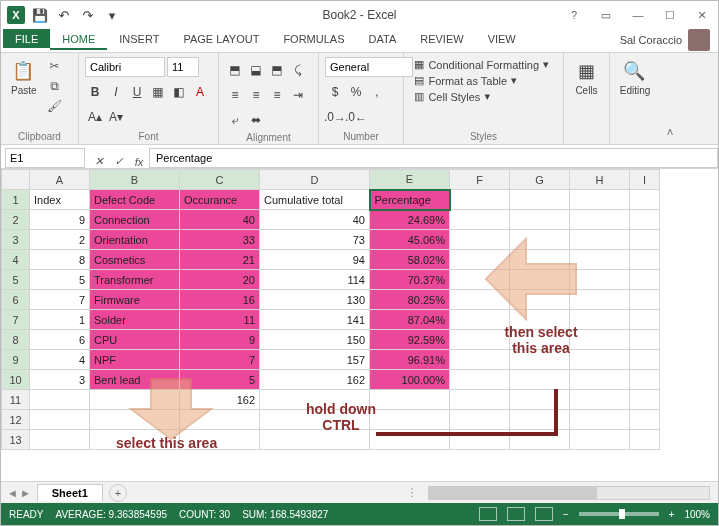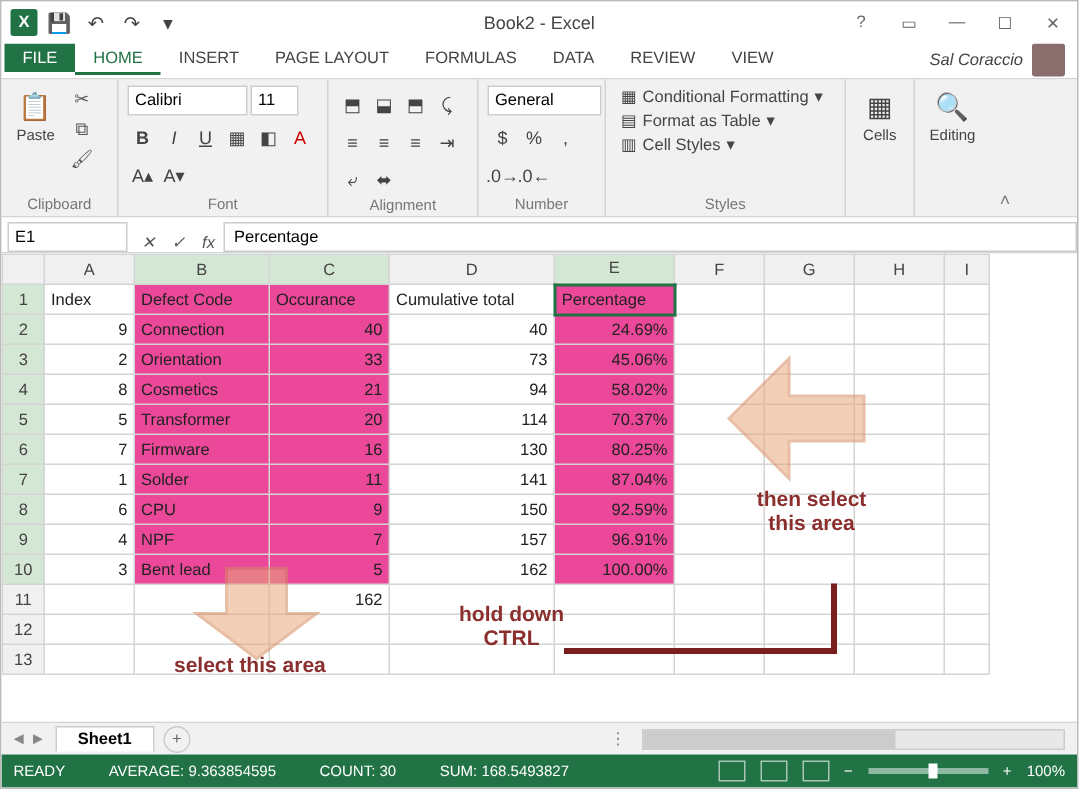--- a/index.html
+++ b/index.html
@@ -12,21 +12,21 @@
 .excel-icon { width: 18px; height: 18px; background: #217346; color: #fff; font-weight: bold; font-size: 11px; display: flex; align-items: center; justify-content: center; border-radius: 2px; }
 .title-center { position: absolute; left: 50%; transform: translateX(-50%); font-size: 12px; color: #444; }
 .win-controls { margin-left: auto; display: flex; gap: 8px; }
 .win-btn { width: 24px; height: 20px; display: flex; align-items: center; justify-content: center; font-size: 11px; color: #666; }
 
 
 .tabs { height: 24px; background: #fff; display: flex; align-items: flex-start; border-bottom: 1px solid #d4d4d4; padding-left: 2px; }
 .tab { padding: 4px 12px 3px; font-size: 11px; color: #444; cursor: pointer; }
 .tab.file { background: #217346; color: #fff; }
 .tab.active { color: #217346; border-bottom: 2px solid #217346; }
-.user-area { margin-left: auto; display: flex; align-items: center; gap: 6px; padding-right: 8px; font-size: 11px; color: #444; font-style: italic; }
+.user-area { margin-left: auto; display: flex; align-items: center; gap: 6px; padding-right: 8px; font-size: 11px; color: #444; }
 .avatar { width: 22px; height: 22px; background: #8a6d6d; border-radius: 2px; }
 
 
 .ribbon { height: 92px; background: #f1f1f1; border-bottom: 1px solid #d4d4d4; display: flex; }
 .group { border-right: 1px solid #d4d4d4; padding: 4px 6px 2px; display: flex; flex-direction: column; justify-content: space-between; }
 .group-label { font-size: 10px; color: #777; text-align: center; padding-top: 2px; }
 .group-content { display: flex; gap: 4px; align-items: flex-start; flex: 1; }
 .big-btn { display: flex; flex-direction: column; align-items: center; gap: 2px; padding: 2px 4px; font-size: 10px; color: #444; }
 .big-icon { width: 24px; height: 24px; display: flex; align-items: center; justify-content: center; font-size: 18px; }
 .mini-btns { display: flex; flex-direction: column; gap: 2px; }
@@ -65,21 +65,21 @@
 
 
 .sheet-bar { height: 22px; background: #f1f1f1; border-top: 1px solid #d4d4d4; display: flex; align-items: center; font-size: 11px; }
 .sheet-nav { display: flex; gap: 2px; padding: 0 6px; color: #888; }
 .sheet-tab { background: #fff; border: 1px solid #ccc; border-bottom: none; padding: 2px 14px; font-weight: bold; }
 .add-sheet { width: 18px; height: 18px; border: 1px solid #ccc; border-radius: 50%; display: flex; align-items: center; justify-content: center; margin-left: 6px; color: #666; }
 .hscroll { flex: 1; margin: 0 8px; height: 14px; background: #e8e8e8; border: 1px solid #ccc; position: relative; }
 .hthumb { position: absolute; left: 0; width: 60%; height: 100%; background: #ccc; }
 
 
-.status { height: 22px; background: #217346; color: #fff; display: flex; align-items: center; font-size: 10px; padding: 0 8px; gap: 29px; }
+.status { height: 22px; background: #217346; color: #fff; display: flex; align-items: center; font-size: 10px; padding: 0 8px; gap: 12px; }
 .status .right { margin-left: auto; display: flex; gap: 10px; align-items: center; }
 .view-btn { width: 18px; height: 14px; border: 1px solid rgba(255,255,255,0.6); }
 .zoom-slider { width: 80px; height: 4px; background: rgba(255,255,255,0.5); position: relative; }
 .zoom-thumb { position: absolute; left: 50%; top: -3px; width: 6px; height: 10px; background: #fff; }
 </style>
 </head>
 <body>
 
 <div class="titlebar">
   <div class="qat">
@@ -176,21 +176,21 @@
       </div>
       <div class="btn-row">
         <div class="btn-sm">⤶</div>
         <div class="btn-sm">⬌</div>
       </div>
     </div>
     <div class="group-label">Alignment</div>
   </div>
   <div class="group" style="width:85px">
     <div style="display:flex;flex-direction:column;gap:2px">
-      <input class="font-name" style="width: 76px;" value="General">
+      <input class="font-name" style="width: 88px;" value="General">
       <div class="btn-row">
         <div class="btn-sm">$</div>
         <div class="btn-sm">%</div>
         <div class="btn-sm">,</div>
       </div>
       <div class="btn-row">
         <div class="btn-sm">.0→</div>
         <div class="btn-sm">.0←</div>
       </div>
     </div>

